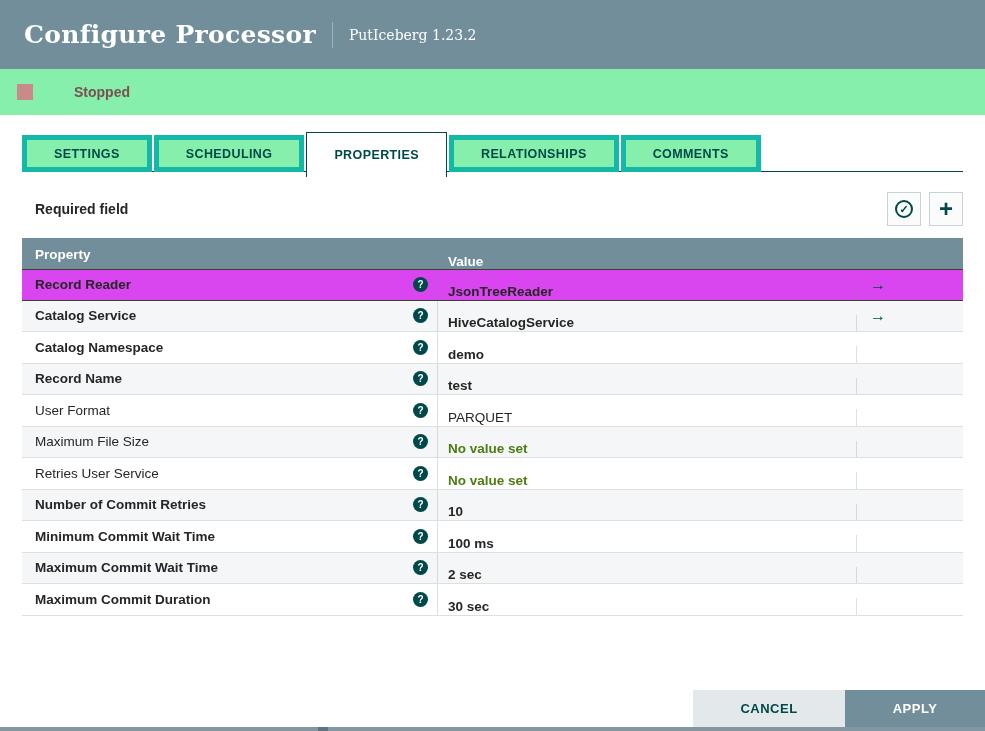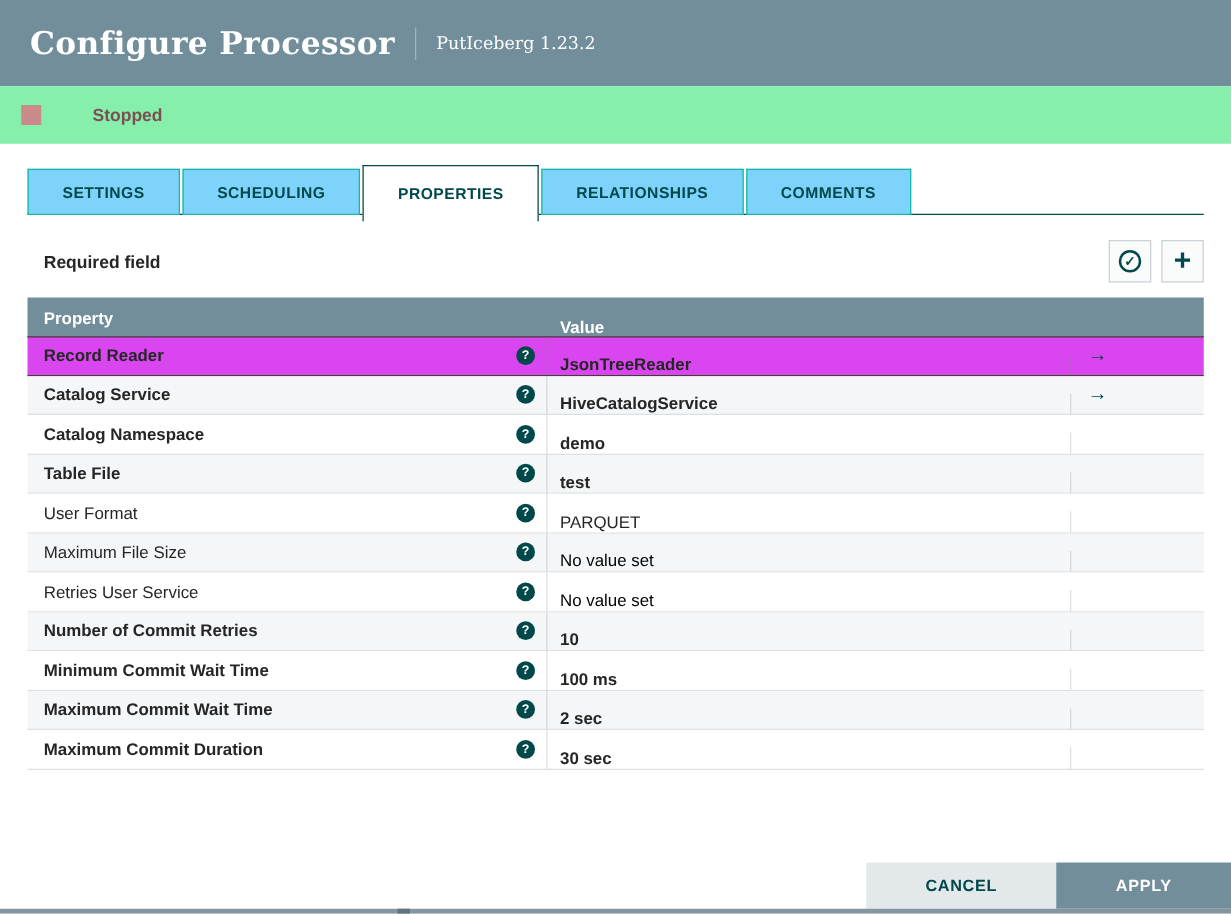--- a/index.html
+++ b/index.html
@@ -27,22 +27,22 @@
   .status-square { width:16px; height:16px; background:#CA8A8A; margin-right:7px; }
   .status-label { font-size:14px; font-weight:bold; color:#7A5052; }
   
   .content { padding:0 22px; }
   
   .tabs { position:relative; height:45px; margin-top:17px; display:flex; align-items:flex-end; }
   .tabs::before {
     content:""; position:absolute; left:0; right:0; bottom:5px; height:1px; background:#004849;
   }
   .tab {
-    height:37px; margin-bottom:5px; margin-right:2px; background:#7dd3fc;
-    border:1px solid #14b8a6; display:flex; align-items:center; justify-content:center;
+    height:37px; margin-bottom:5px; margin-right:2px; background:#86efac;
+    border:5px solid #14b8a6; display:flex; align-items:center; justify-content:center;
     padding:0 27px; min-width:118px; cursor:pointer; position:relative; z-index:1;
     font-size:12.5px; font-weight:bold; color:#004849; letter-spacing:.4px;
   }
   .tab.active {
     height:45px; margin-bottom:0; background:#fff;
     border:1px solid #004849; border-bottom:none; z-index:2;
   }
   
   .table-toolbar {
     margin-top:15px; height:34px; display:flex; align-items:center; justify-content:space-between;
@@ -83,21 +83,21 @@
   .pt-row .col-prop {
     display:flex; align-items:center; justify-content:space-between;
     padding-left:13px; padding-right:9px; border-right:1px solid rgba(120,130,135,.25);
   }
   .pt-row .col-val {
     display:flex; align-items:center; padding-left:10px;
     border-right:1px solid rgba(120,130,135,.25);
   }
   .pt-row .col-go { display:flex; align-items:center; padding-left:13px; }
   .pt-row.bold .prop-name, .pt-row.bold .val-text { font-weight:bold; }
-  .val-text.unset { color:#000000; font-weight:normal; }
+  .val-text.unset { color:#4d7c0f; font-weight:bold; }
   .help-icon {
     width:15px; height:15px; border-radius:50%; background:#004849; color:#fff;
     font-size:10px; font-weight:bold; display:flex; align-items:center; justify-content:center;
     flex:0 0 auto; cursor:pointer;
   }
   .goto-arrow { color:#004849; font-weight:bold; font-size:16px; cursor:pointer; }
   
   .footer { position:absolute; right:0; bottom:4px; display:flex; }
   .btn {
     height:37px; display:flex; align-items:center; justify-content:center;
@@ -184,21 +184,21 @@
         <span class="help-icon">?</span>
       </div>
       <div class="col-val">
           <span class="val-text">demo</span>
         </div>
       <div class="col-go"></div>
     </div>
 
     <div class="pt-row bold alt">
       <div class="col-prop">
-        <span class="prop-name">Table File</span>
+        <span class="prop-name">Record Name</span>
         <span class="help-icon">?</span>
       </div>
       <div class="col-val">
           <span class="val-text">test</span>
         </div>
       <div class="col-go"></div>
     </div>
 
     <div class="pt-row">
       <div class="col-prop">

